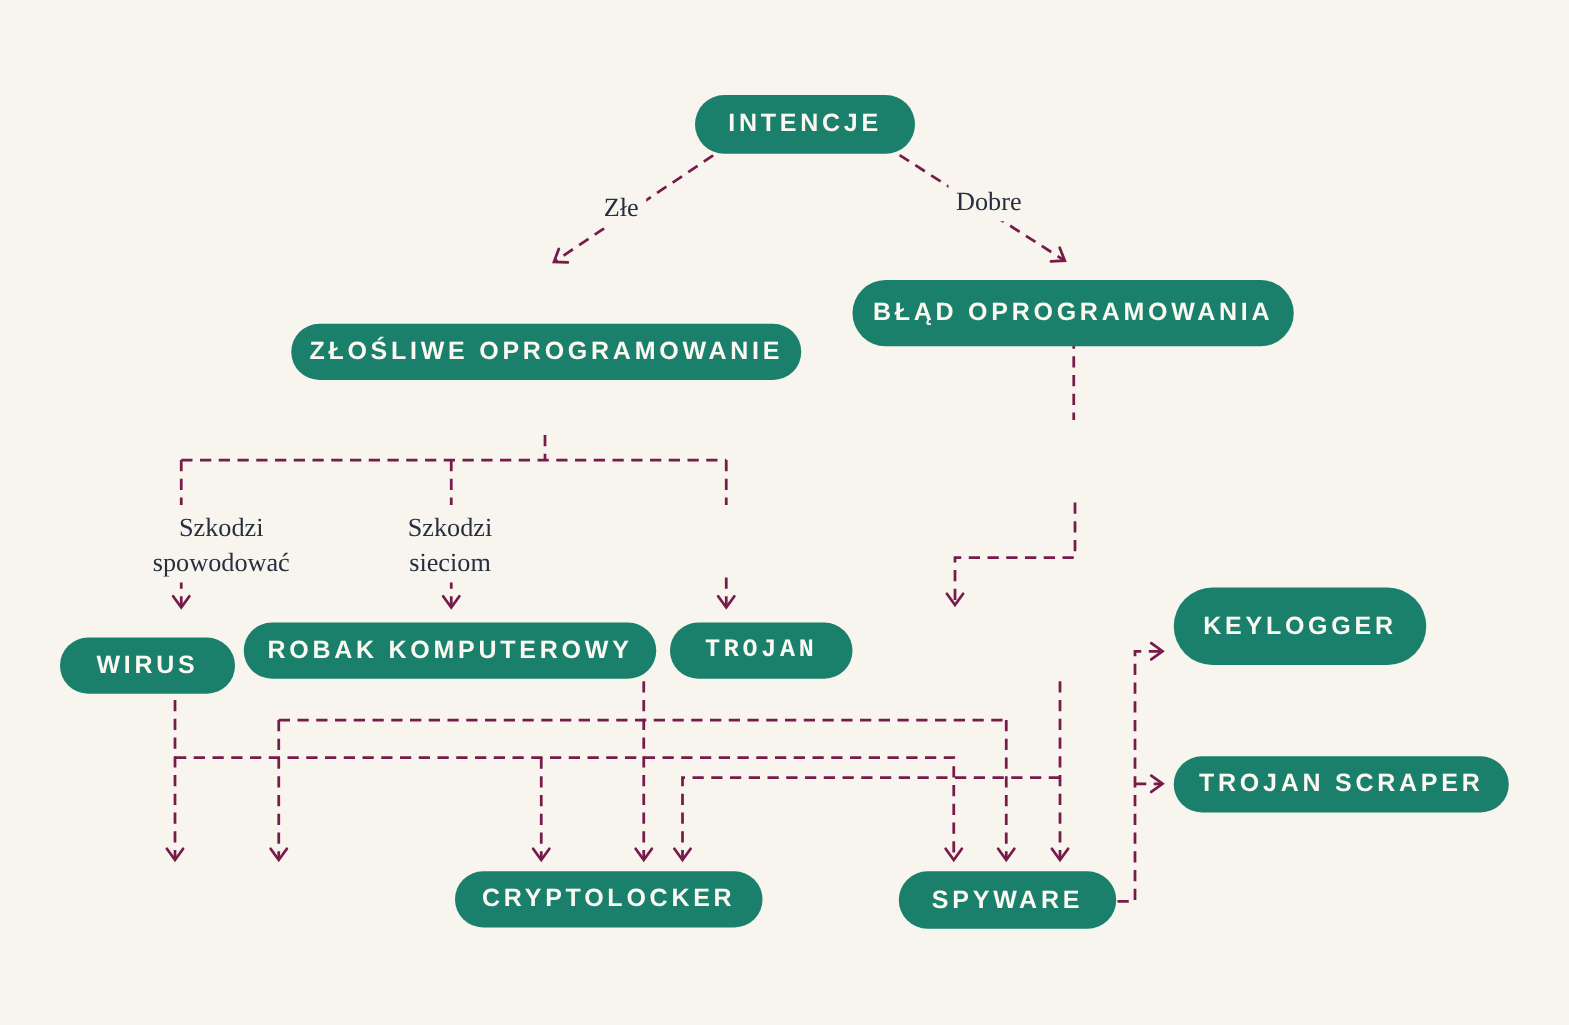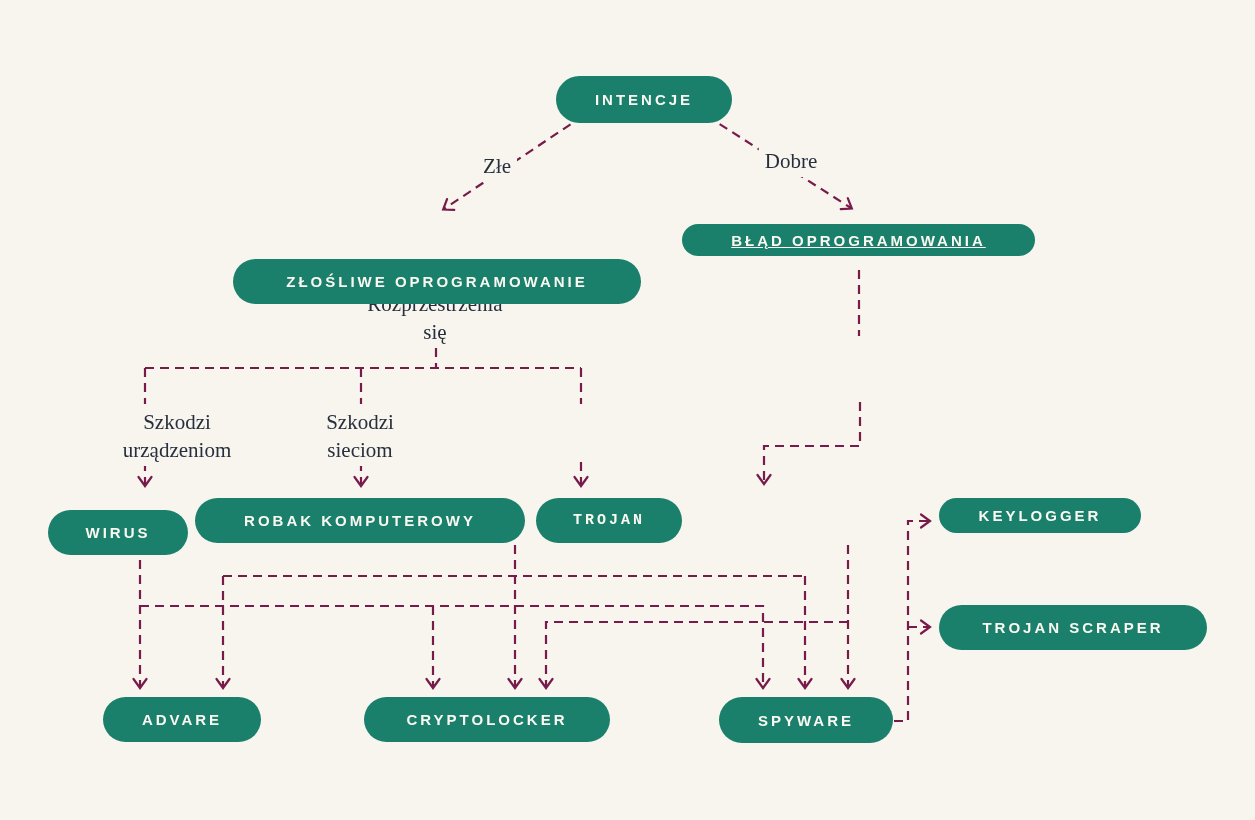--- a/index.html
+++ b/index.html
@@ -8,39 +8,39 @@
     background:#F8F5EE;
     font-family:"Liberation Sans","DejaVu Sans",sans-serif;
   }
   #diagram{position:absolute;left:0;top:0;width:1255px;height:820px;}
   svg.edges{position:absolute;left:0;top:0;z-index:1;}
   .node{
     position:absolute;z-index:3;
     background:#1A806B;color:#FAF8F1;
     border-radius:999px;
     display:flex;align-items:center;justify-content:center;
-    font-weight:700;font-size:15px;letter-spacing:3px;
+    font-weight:700;font-size:20px;letter-spacing:3px;
     white-space:nowrap;
   }
   .elabel{
     position:absolute;z-index:2;
     transform:translate(-50%,-50%);
     background:#F8F5EE;color:#272F3E;
     font-size:21px;line-height:28px;text-align:center;
     padding:2px 6px;white-space:nowrap;font-family:Liberation Serif, serif;
   }
   
   #n-intencje      {left:556px;top:76px;  width:176px;height:47px;}
   #n-zlosliwe      {left:233px;top:224px; width:408px;height:45px;margin-top:35px;}
-  #n-blad          {left:682px;top:224px; width:353px;height:32px;text-decoration:underline;}
+  #n-blad          {left:682px;top:224px; width:353px;height:53px;}
   #n-wirus         {left:48px; top:498px; width:140px;height:45px;margin-top:12px;}
   #n-robak         {left:195px;top:498px; width:330px;height:45px;}
   #n-trojan        {left:536px;top:498px; width:146px;height:45px;font-family:Liberation Mono, monospace;}
   #n-podatnosc     {left:698px;top:498px; width:200px;height:45px;}
-  #n-keylogger     {left:939px;top:498px; width:202px;height:35px;}
+  #n-keylogger     {left:939px;top:470px; width:202px;height:62px;}
   #n-screenscraper {left:939px;top:605px; width:268px;height:45px;}
   #n-advare        {left:103px;top:697px; width:158px;height:45px;}
   #n-cryptolocker  {left:364px;top:697px; width:246px;height:45px;}
   #n-spyware       {left:719px;top:697px; width:174px;height:46px;}
   
   #l-zle        {left:497px;top:166px;}
   #l-dobre      {left:791px;top:161px;}
   #l-rozprz     {left:435px;top:318px;}
   #l-szk-urz    {left:177px;top:436px;}
   #l-szk-siec   {left:360px;top:436px;}
@@ -88,38 +88,33 @@
       <path d="M848,545 V687" marker-end="url(#arrow)"></path>
       <path d="M848,622 H546 V687" marker-end="url(#arrow)"></path>
 
       <path d="M894,721 H908 V521 H929" marker-end="url(#arrow)"></path>
       <path d="M908,627 H929" marker-end="url(#arrow)"></path>
     </g>
   </svg>
 
   <div class="elabel" id="l-zle">Złe</div>
   <div class="elabel" id="l-dobre">Dobre</div>
-  <div class="elabel" id="l-rozprz">
-    <span>Rozprzestrzenia</span><br>
-    <span>się</span>
-  </div>
   <div class="elabel" id="l-szk-urz">
     <span>Szkodzi</span><br>
-    <span>urządzeniom</span>
+    <span>spowodować</span>
   </div>
   <div class="elabel" id="l-szk-siec">
     <span>Szkodzi</span><br>
     <span>sieciom</span>
   </div>
 
   <div class="node" id="n-intencje">INTENCJE</div>
   <div class="node" id="n-zlosliwe">ZŁOŚLIWE OPROGRAMOWANIE</div>
   <div class="node" id="n-blad">BŁĄD OPROGRAMOWANIA</div>
   <div class="node" id="n-wirus">WIRUS</div>
   <div class="node" id="n-robak">ROBAK KOMPUTEROWY</div>
   <div class="node" id="n-trojan">TROJAN</div>
   <div class="node" id="n-keylogger">KEYLOGGER</div>
   <div class="node" id="n-screenscraper">TROJAN SCRAPER</div>
-  <div class="node" id="n-advare">ADVARE</div>
   <div class="node" id="n-cryptolocker">CRYPTOLOCKER</div>
   <div class="node" id="n-spyware">SPYWARE</div>
 
 </div>
 
 </body></html>

